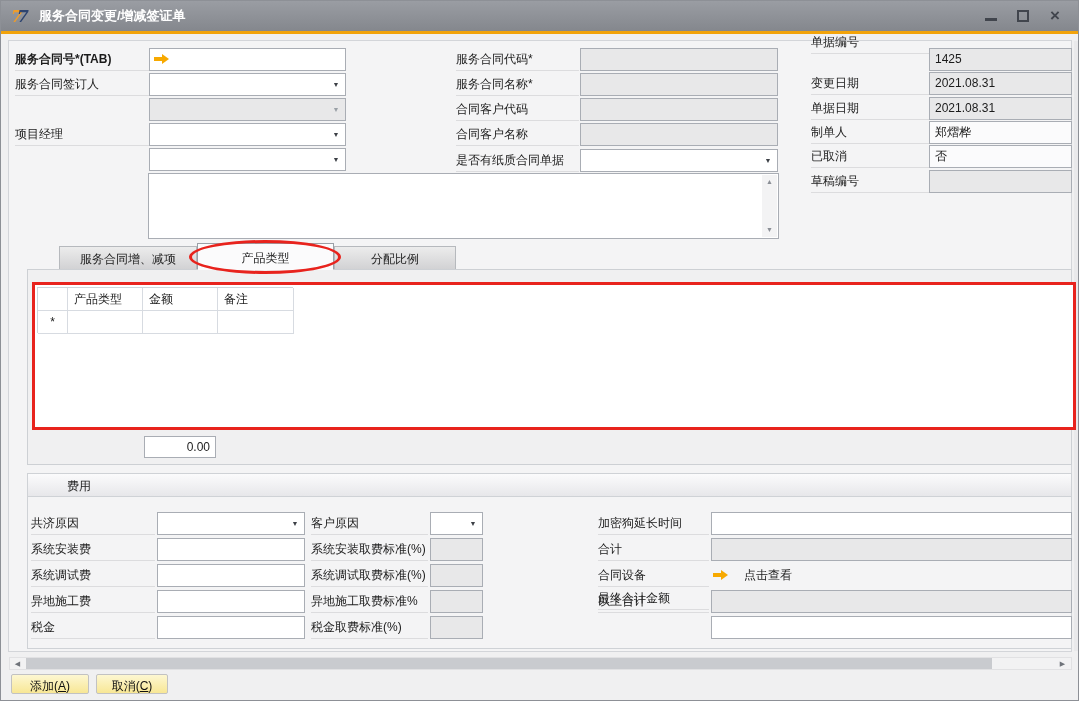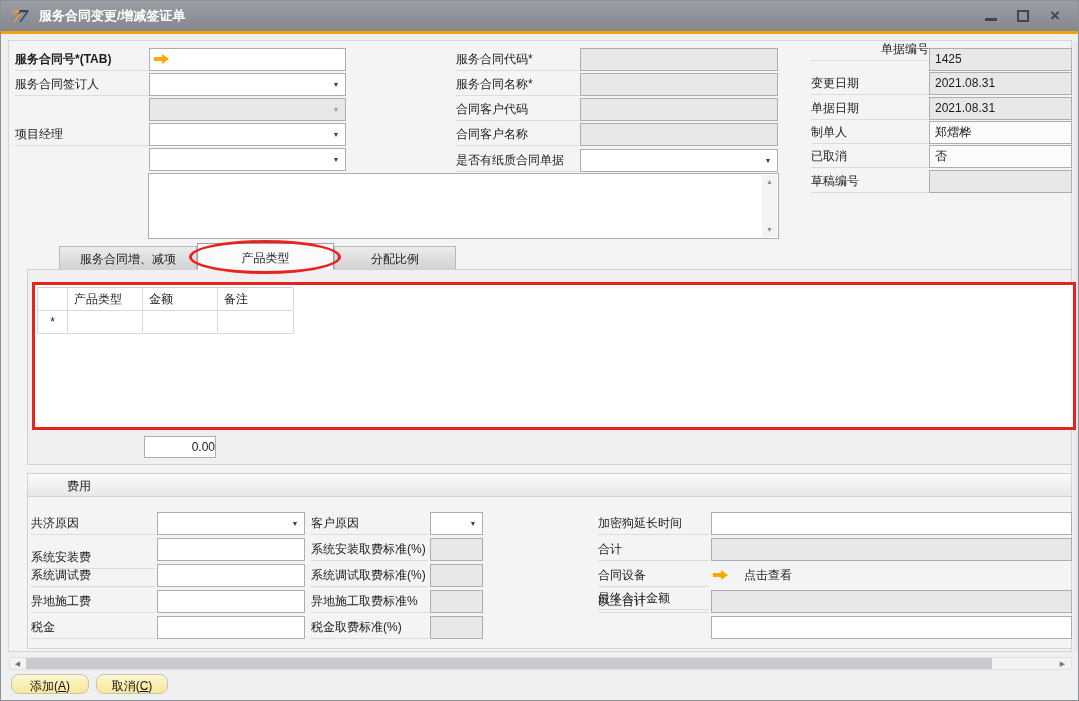--- a/index.html
+++ b/index.html
@@ -68,21 +68,21 @@
   .gridarea { position:absolute; left:34px; top:284px; width:1039px; height:145px; background:#fff; }
 
   .gridtbl { position:absolute; left:36px; top:286px; width:256px; height:46px;
              border-top:1px solid #cfd4da; border-left:1px solid #cfd4da; background:#fff; }
   .gc { position:absolute; border-right:1px solid #d7dbe1; border-bottom:1px solid #d7dbe1;
         line-height:22px; padding-left:6px; white-space:nowrap; overflow:hidden; }
   .gc.ind { text-align:center; padding-left:0; }
 
   .totalbox { position:absolute; left:143px; top:435px; width:72px; height:22px;
               background:#fff; border:1px solid #a9adb4; text-align:right;
-              line-height:20px; }
+              padding-right:5px; line-height:20px; }
 
   
   .fees-box { position:absolute; left:26px; top:472px; width:1045px; height:176px;
               background:#f4f4f5; border:1px solid #cfd2d6; }
   .fees-head { position:absolute; left:26px; top:472px; width:1045px; height:24px;
                background:linear-gradient(#fbfbfc,#e7e7ea); border:1px solid #cfd2d6;
                line-height:24px; padding-left:39px; }
   .linkcell { position:absolute; height:22px; display:flex; align-items:center; gap:16px; }
   .linktext { cursor:pointer; }
 
@@ -91,21 +91,21 @@
          background:#f2f2f3; border:1px solid #e1e1e3; }
   .hsb .sba { position:absolute; top:0; bottom:0; width:13px; text-align:center;
               font-size:7px; color:#6f737a; line-height:11px; cursor:pointer; }
   .hsb .la { left:1px; } .hsb .ra { right:2px; }
   .hsb .thumb { position:absolute; left:16px; top:0; width:966px; height:11px;
                 background:#c9cbcf; cursor:pointer; }
   .vsb { position:absolute; left:1073px; top:40px; width:5px; height:610px; background:#e9e9eb; }
 
   .btn { position:absolute; top:673px; height:20px; text-align:center; line-height:22px;
          background:linear-gradient(#fdf7d2,#f8e795); border:1px solid #c2c2c2;
-         border-radius:8px; cursor:pointer; color:#111; }
+         border-radius:2px; cursor:pointer; color:#111; }
   .btn .key { text-decoration:underline; }
 
   
   .ann-rect { position:absolute; left:31px; top:281px; width:1044px; height:148px;
               border:3px solid #e8231d; z-index:8; pointer-events:none; }
   .ann-ellipse { position:absolute; left:188px; top:239px; width:152px; height:34px;
                  border:3px solid #e8231d; border-radius:50%; z-index:9; pointer-events:none; }
 </style>
 </head>
 <body>
@@ -169,21 +169,21 @@
   <div class="lbl" style="left:455px;top:122px;width:123px;">合同客户名称</div>
   <div class="fld dis" style="left:579px;top:122px;width:198px;">
       <span class="val"></span>
     </div>
 
   <div class="lbl" style="left:455px;top:148px;width:123px;">是否有纸质合同单据</div>
   <div class="fld" style="left:579px;top:148px;width:198px;">
     <span class="combo-btn">▼</span>
   </div>
 
-  <div class="lbl" style="left:810px;top:37px;width:118px;text-align:right;">单据编号</div>
+  <div class="lbl" style="left:810px;top:30px;width:118px;">单据编号</div>
   <div class="fld dis" style="left:928px;top:47px;width:143px;">
       <span class="val">1425</span>
     </div>
 
   <div class="lbl" style="left:810px;top:71px;width:118px;">变更日期</div>
   <div class="fld dis" style="left:928px;top:71px;width:143px;">
       <span class="val">2021.08.31</span>
     </div>
 
   <div class="lbl" style="left:810px;top:96px;width:118px;">单据日期</div>
@@ -238,21 +238,21 @@
 
   <div class="lbl" style="left:30px;top:511px;width:124px;">共济原因</div>
   <div class="fld" style="left:156px;top:511px;width:148px;">
     <span class="combo-btn">▼</span>
   </div>
   <div class="lbl" style="left:310px;top:511px;width:117px;">客户原因</div>
   <div class="fld" style="left:429px;top:511px;width:53px;">
     <span class="combo-btn">▼</span>
   </div>
 
-  <div class="lbl" style="left:30px;top:537px;width:124px;margin-top:8px;">系统安装费</div>
+  <div class="lbl" style="left:30px;top:537px;width:124px;">系统安装费</div>
   <div class="fld" style="left:156px;top:537px;width:148px;"></div>
   <div class="lbl" style="left:310px;top:537px;width:117px;">系统安装取费标准(%)</div>
   <div class="fld dis" style="left:429px;top:537px;width:53px;"></div>
 
   <div class="lbl" style="left:30px;top:563px;width:124px;">系统调试费</div>
   <div class="fld" style="left:156px;top:563px;width:148px;"></div>
   <div class="lbl" style="left:310px;top:563px;width:117px;">系统调试取费标准(%)</div>
   <div class="fld dis" style="left:429px;top:563px;width:53px;"></div>
 
   <div class="lbl" style="left:30px;top:589px;width:124px;">异地施工费</div>

